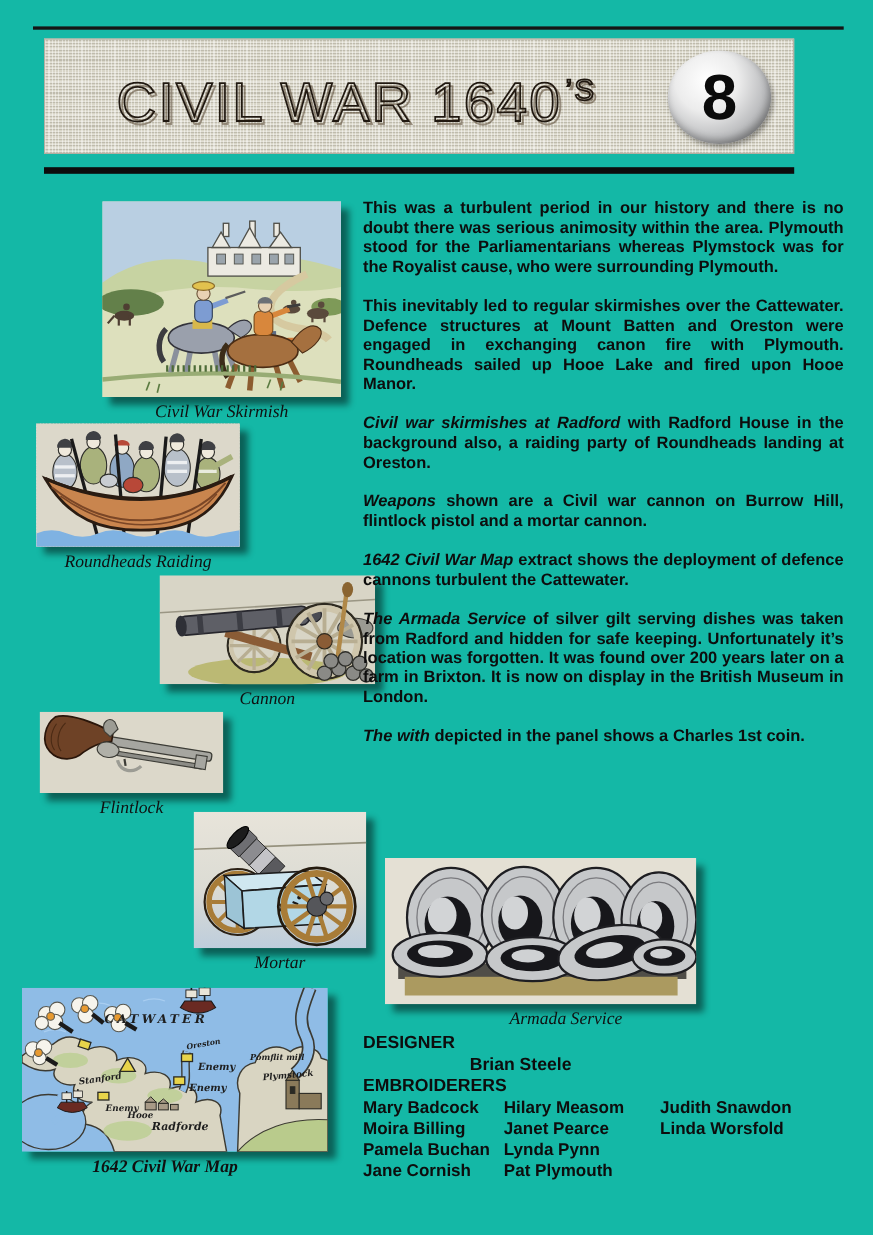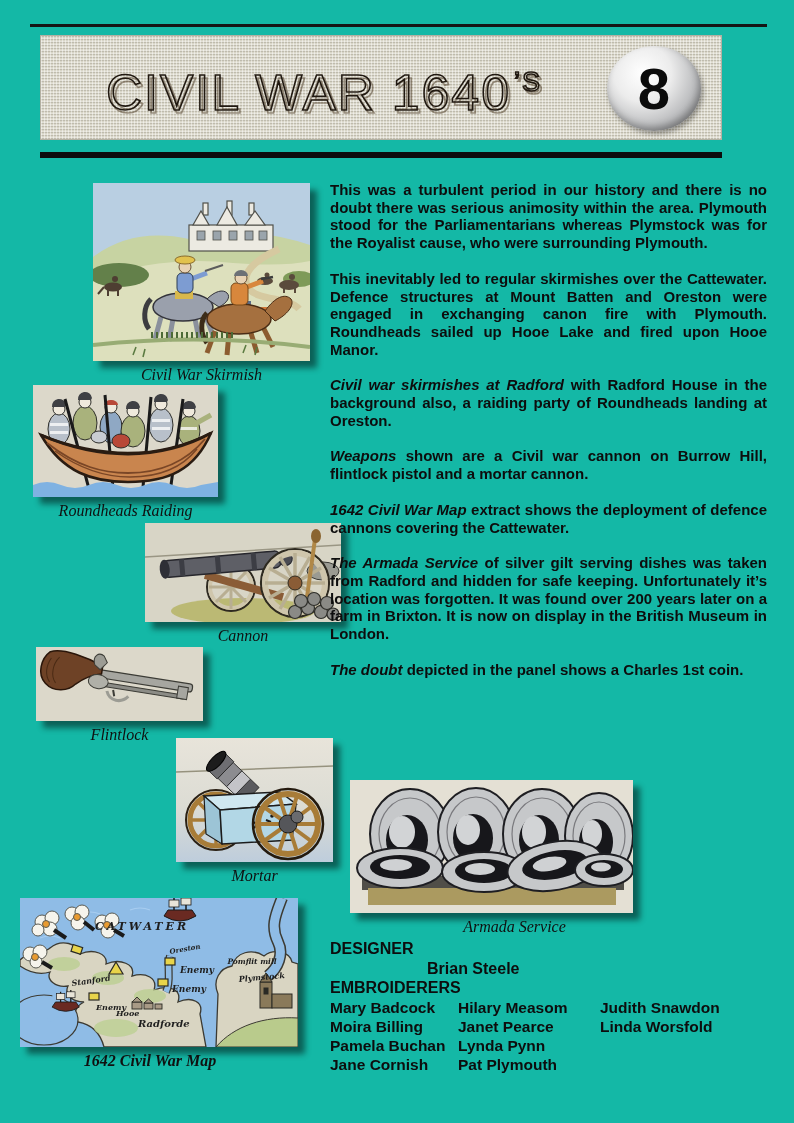--- a/index.html
+++ b/index.html
@@ -510,23 +510,23 @@
     </svg>
     <figcaption>Armada Service</figcaption>
   </figure>
 
 
   <main class="body-col">
     <p><i></i><span>This was a turbulent period in our history and there is no doubt there was serious animosity within the area. Plymouth stood for the Parliamentarians whereas Plymstock was for the Royalist cause, who were surrounding Plymouth.</span></p>
     <p><i></i><span>This inevitably led to regular skirmishes over the Cattewater. Defence structures at Mount Batten and Oreston were engaged in exchanging canon fire with Plymouth. Roundheads sailed up Hooe Lake and fired upon Hooe Manor.</span></p>
     <p><i>Civil war skirmishes at Radford</i><span> with Radford House in the background also, a raiding party of Roundheads landing at Oreston.</span></p>
     <p><i>Weapons</i><span> shown are a Civil war cannon on Burrow Hill, flintlock pistol and a mortar cannon.</span></p>
-    <p><i>1642 Civil War Map</i><span> extract shows the deployment of defence cannons covering the Cattewater.</span></p>
+    <p><i>1642 Civil War Map</i><span> extract shows the deployment of defence cannons turbulent the Cattewater.</span></p>
     <p><i>The Armada Service</i><span> of silver gilt serving dishes was taken from Radford and hidden for safe keeping. Unfortunately it’s location was forgotten. It was found over 200 years later on a farm in Brixton. It is now on display in the British Museum in London.</span></p>
-    <p><i>The doubt</i><span> depicted in the panel shows a Charles 1st coin.</span></p>
+    <p><i>The with</i><span> depicted in the panel shows a Charles 1st coin.</span></p>
   </main>
 
   <section class="credits">
     <div class="label">DESIGNER</div>
     <div class="designer-name">Brian Steele</div>
     <div class="label">EMBROIDERERS</div>
     <div class="names">
       <span>Mary Badcock</span>
       <span>Hilary Measom</span>
       <span>Judith Snawdon</span>

